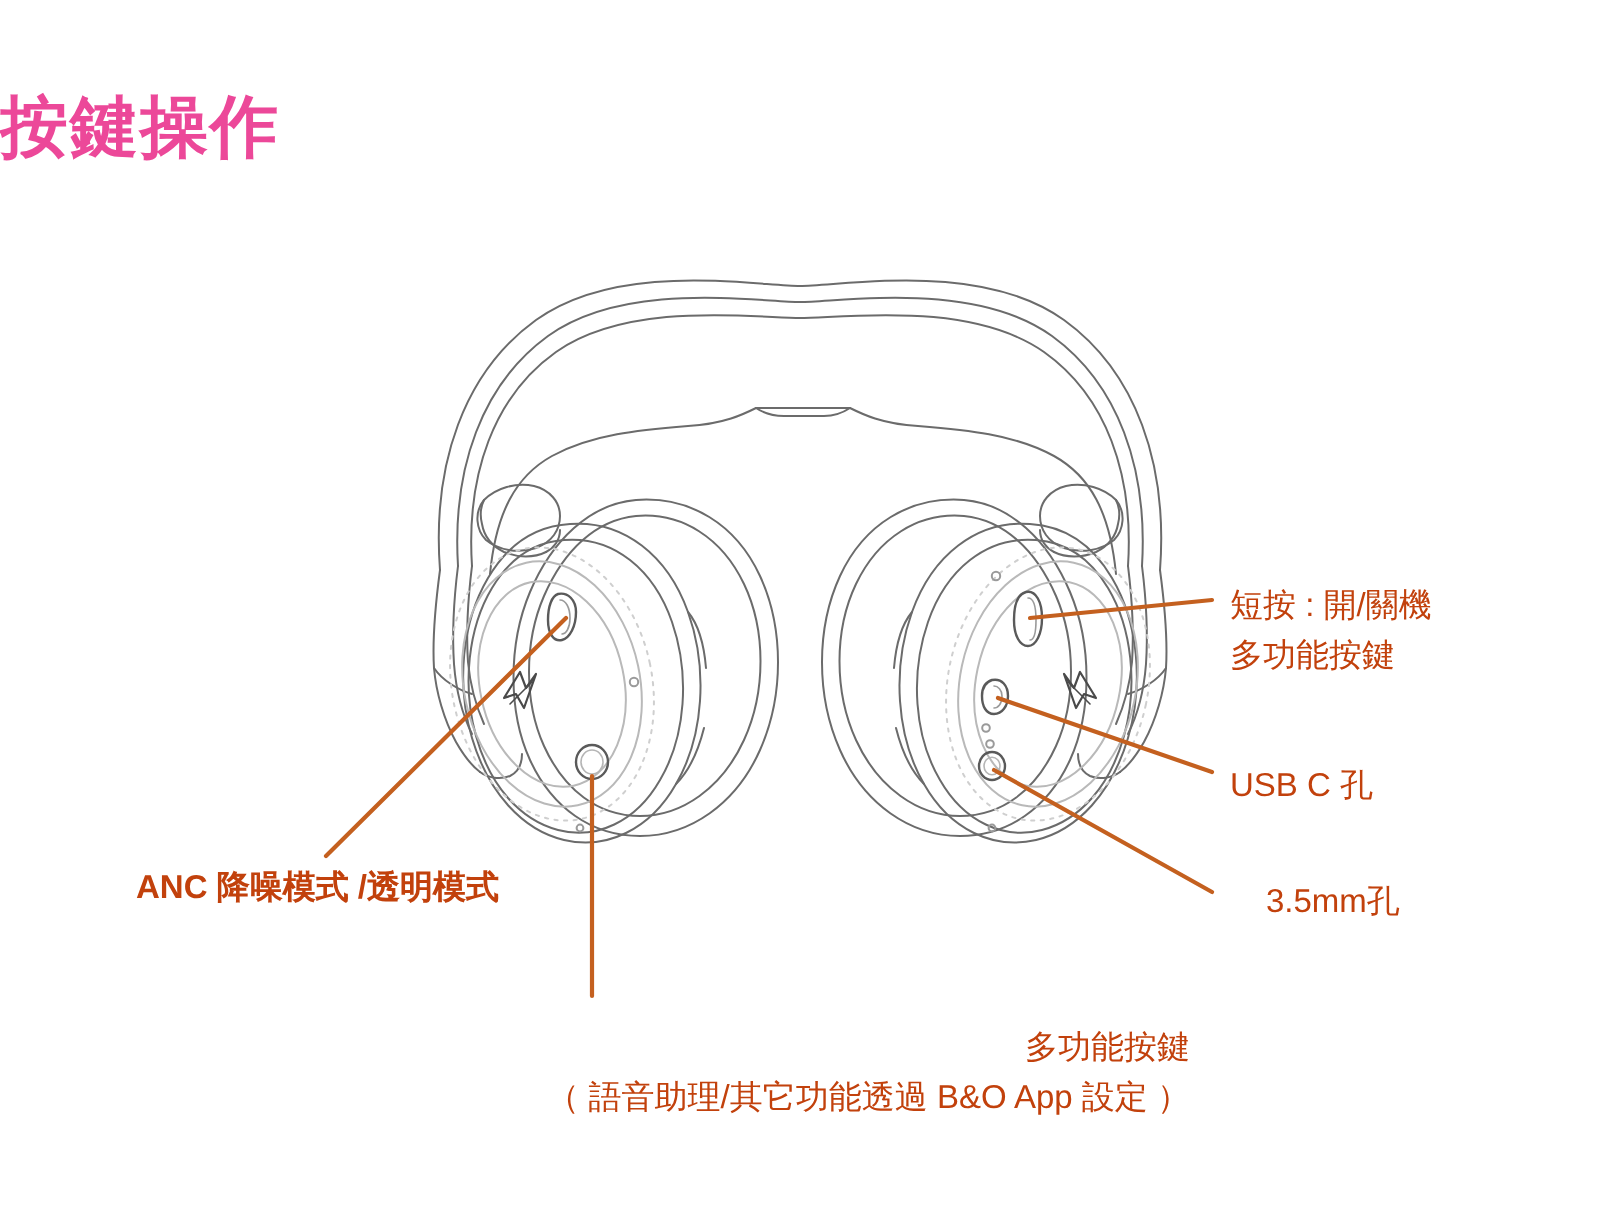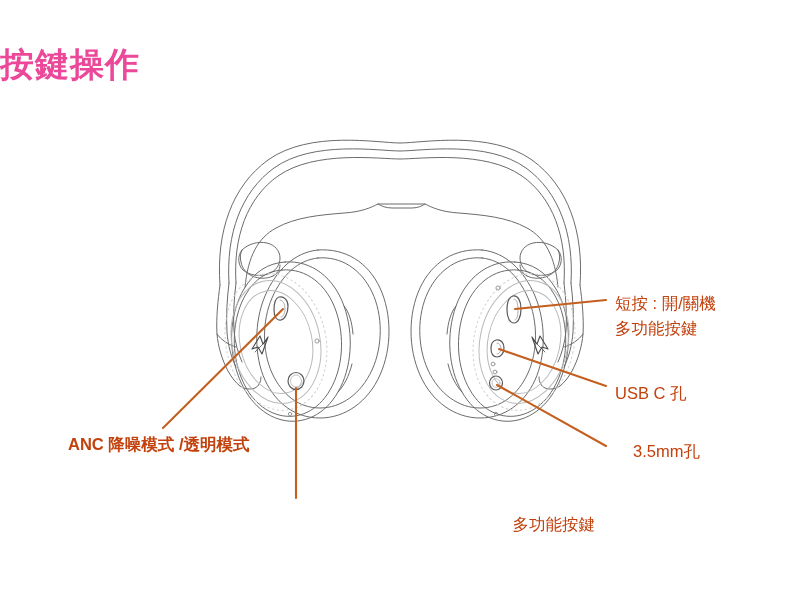--- a/index.html
+++ b/index.html
@@ -310,15 +310,16 @@
   <div class="callout jack">
     <div>3.5mm孔</div>
   </div>
 
   <div class="callout anc">
     <div>ANC 降噪模式 /透明模式</div>
   </div>
 
   <div class="callout multi">
     <div>多功能按鍵</div>
+    <div class="line2">（ 語音助理/其它功能透過 B&amp;O App 設定 ）</div>
   </div>
 
 </div>
 
 </body></html>

